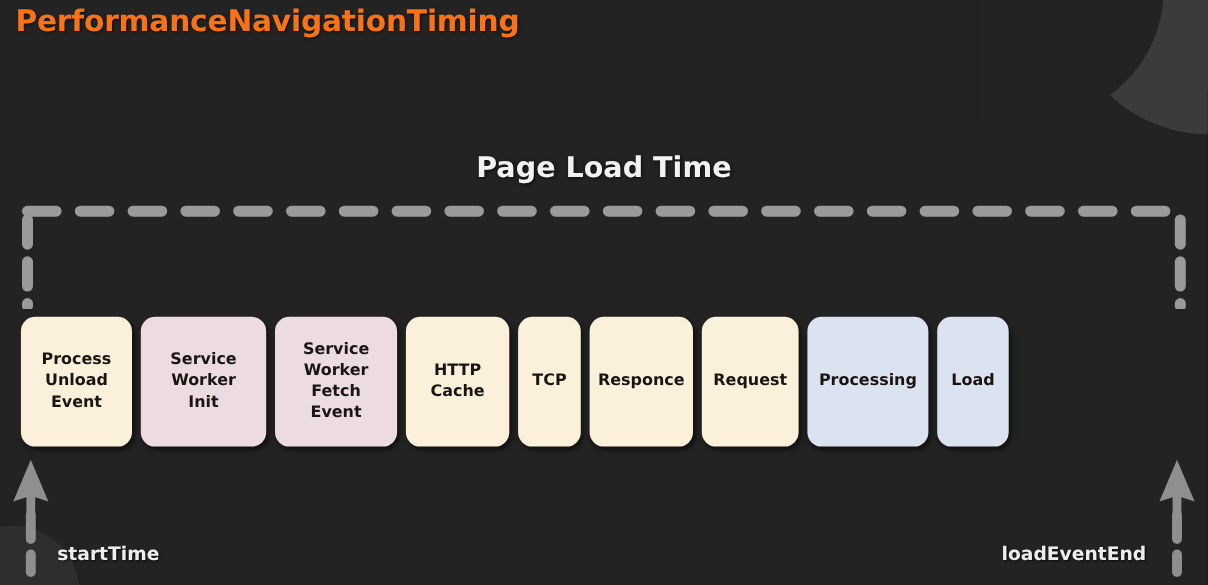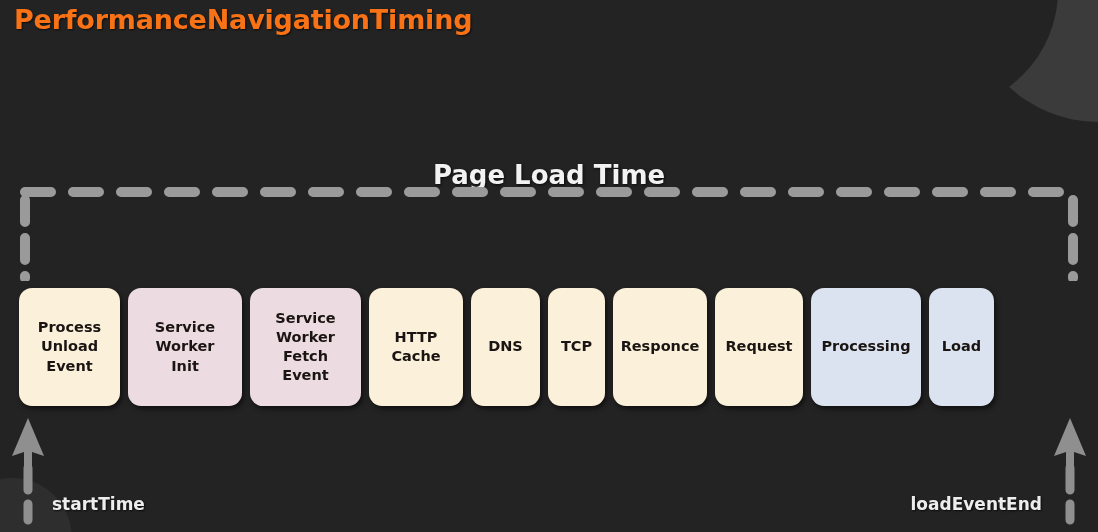--- a/index.html
+++ b/index.html
@@ -48,21 +48,21 @@
   .page-title {
     position:absolute; left:14px; top:4px;
     font-size:27px; font-weight:bold;
     color:#f97316;
     letter-spacing:-0.2px;
     text-shadow:1px 1px 2px rgba(0,0,0,.6);
   }
 
   
   .section-title {
-    position:absolute; left:0; right:0; top:160px;
+    position:absolute; left:0; right:0; top:138px;
     text-align:center;
     font-size:26px; font-weight:bold;
     color:#f2f2f2;
     text-shadow:1px 1px 3px rgba(0,0,0,.7);
   }
 
   
   .bracket {
     position:absolute;
     left:19px; top:186px;
@@ -143,21 +143,20 @@
 Event</div>
     <div class="phase pink" style="width:114px">Service
 Worker
 Init</div>
     <div class="phase pink" style="width:111px">Service
 Worker
 Fetch
 Event</div>
     <div class="phase cream" style="width:94px">HTTP
 Cache</div>
-    <div class="phase cream" style="width:69px">DNS</div>
     <div class="phase cream" style="width:57px">TCP</div>
     <div class="phase cream" style="width:94px">Responce</div>
     <div class="phase cream" style="width:88px">Request</div>
     <div class="phase blue" style="width:110px">Processing</div>
     <div class="phase blue" style="width:65px">Load</div>
   </div>
 
   <div class="marker marker-left">
     <svg width="36" height="110" viewBox="0 0 36 110" xmlns="http://www.w3.org/2000/svg">
       <path d="M18 2 L34 40 L22 36 L22 50 L14 50 L14 36 L2 40 Z" fill="#8f8f8f"></path>

